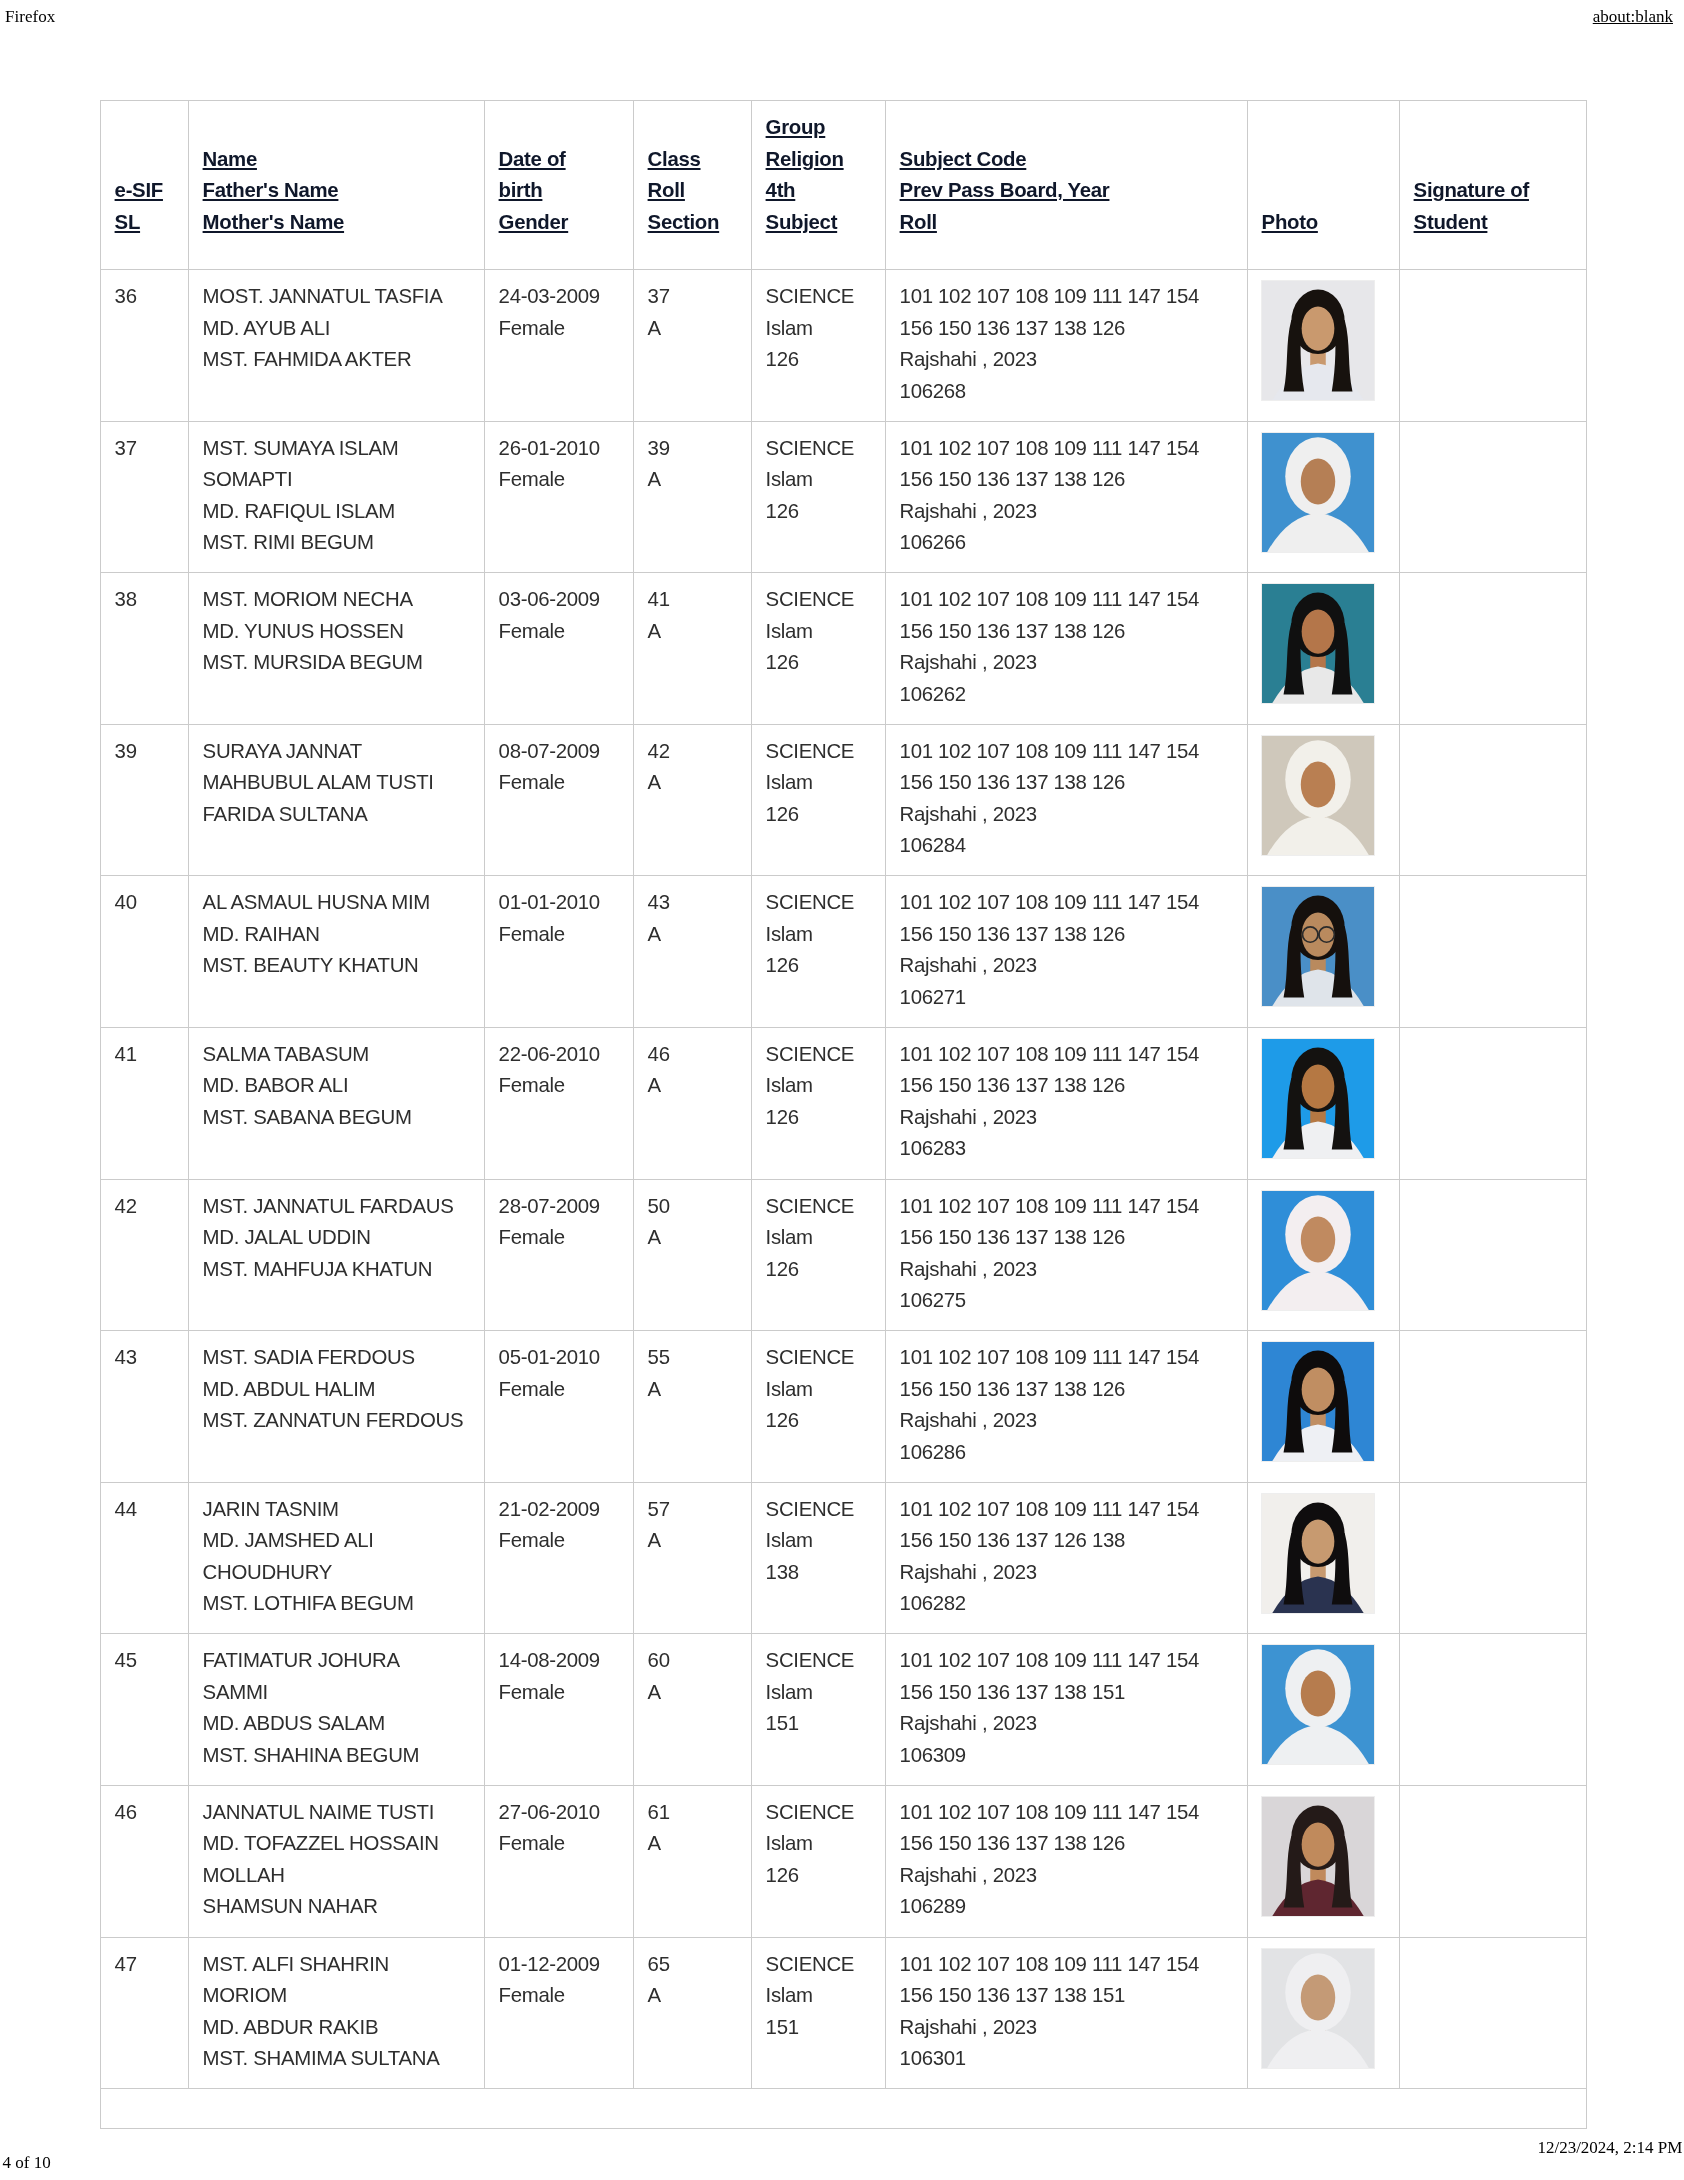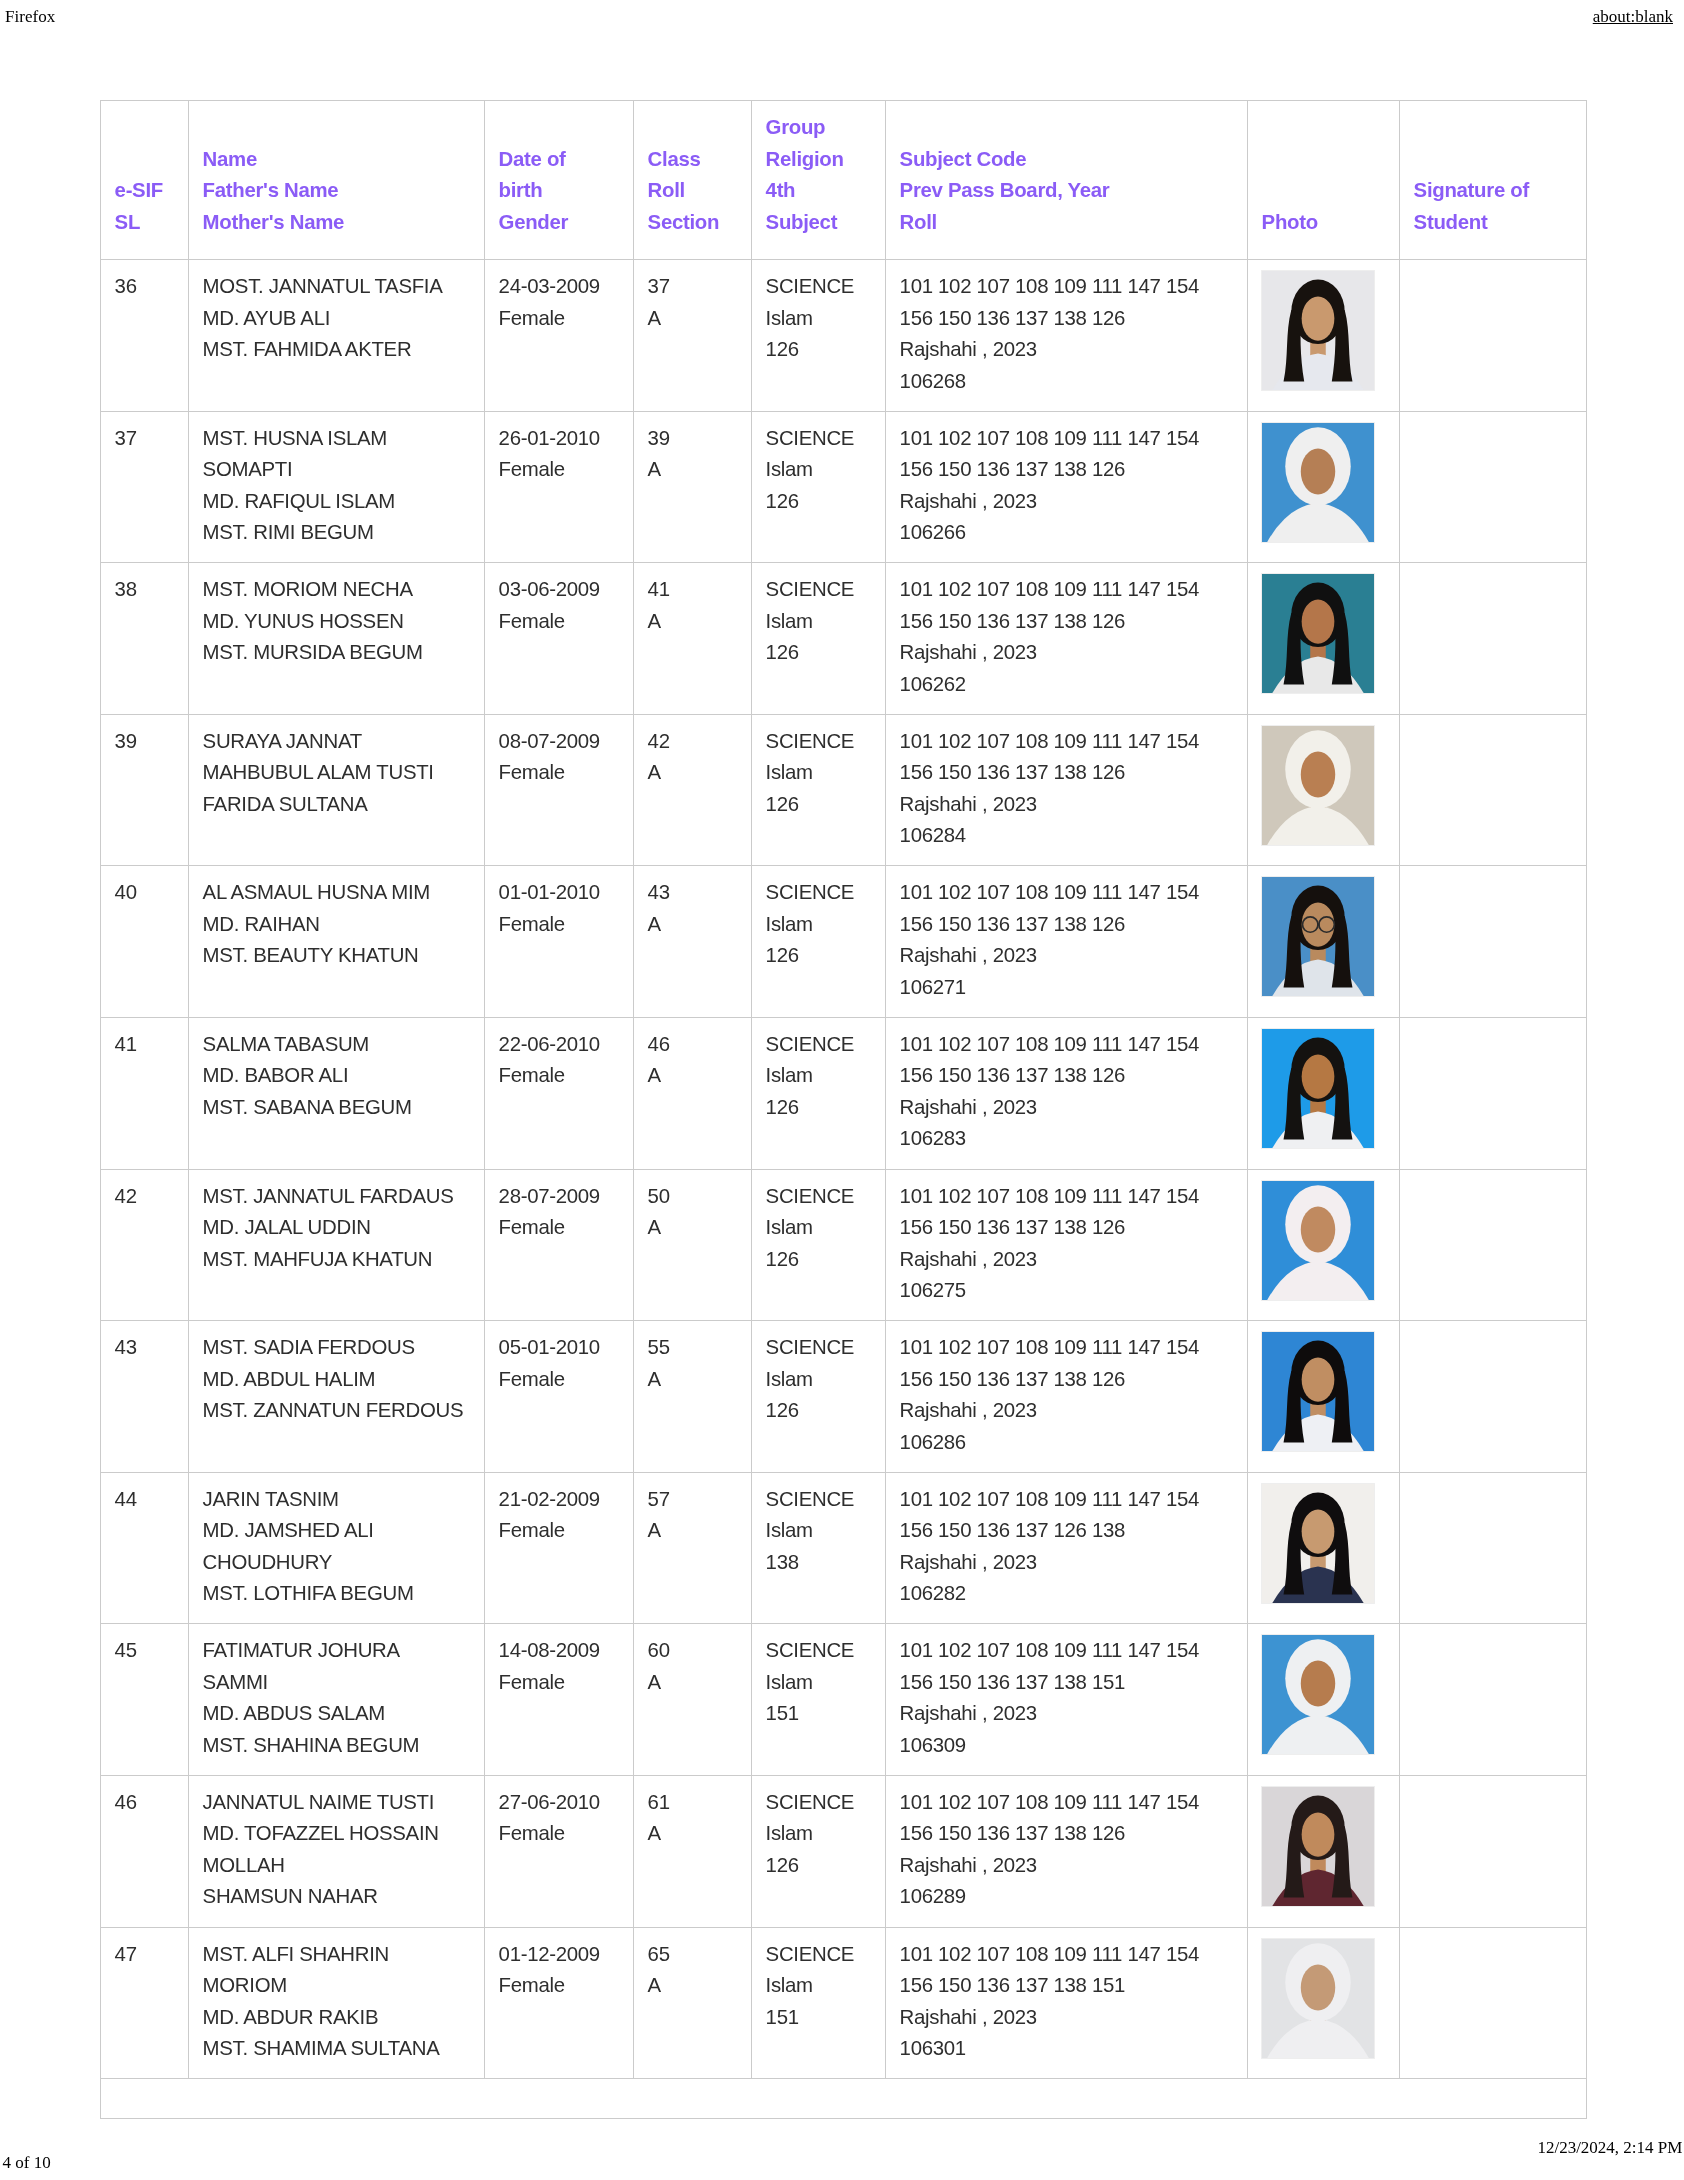--- a/index.html
+++ b/index.html
@@ -21,22 +21,22 @@
     border-collapse:collapse;table-layout:fixed;width:100%;
     font-size:20.4px;line-height:31.5px;letter-spacing:-0.3px;
   }
   th,td{
     border:1.7px solid #cbcbcb;
     padding:11px 13.6px 13.6px 13.6px;
     vertical-align:top;text-align:left;
     overflow:hidden;
   }
   thead th{
-    vertical-align:bottom;font-weight:bold;color:#8b5cf6;
-    white-space:pre-line;padding-bottom:21px;
+    vertical-align:bottom;font-weight:bold;color:#0f172a;
+    white-space:pre-line;padding-bottom:31px;text-decoration:underline;
   }
   td .line{white-space:nowrap;}
   .photo{
     width:112px;height:119px;display:block;
     box-shadow:0 0 0 0.9px rgba(0,0,0,0.08);
   }
   .photo svg{display:block;width:100%;height:100%;}
   tr.spacer td{height:39px;padding:0;}
 </style>
 </head>
@@ -124,21 +124,21 @@
               </svg>
             </div>
           </td>
     <td class="c-sign"></td>
   </tr>
         <tr>
     <td class="c-sl">
             <div class="line">37</div>
           </td>
     <td class="c-name">
-            <div class="line">MST. HUSNA ISLAM</div>
+            <div class="line">MST. SUMAYA ISLAM</div>
             <div class="line">SOMAPTI</div>
             <div class="line">MD. RAFIQUL ISLAM</div>
             <div class="line">MST. RIMI BEGUM</div>
           </td>
     <td class="c-dob">
             <div class="line">26-01-2010</div>
             <div class="line">Female</div>
           </td>
     <td class="c-class">
             <div class="line">39</div>

